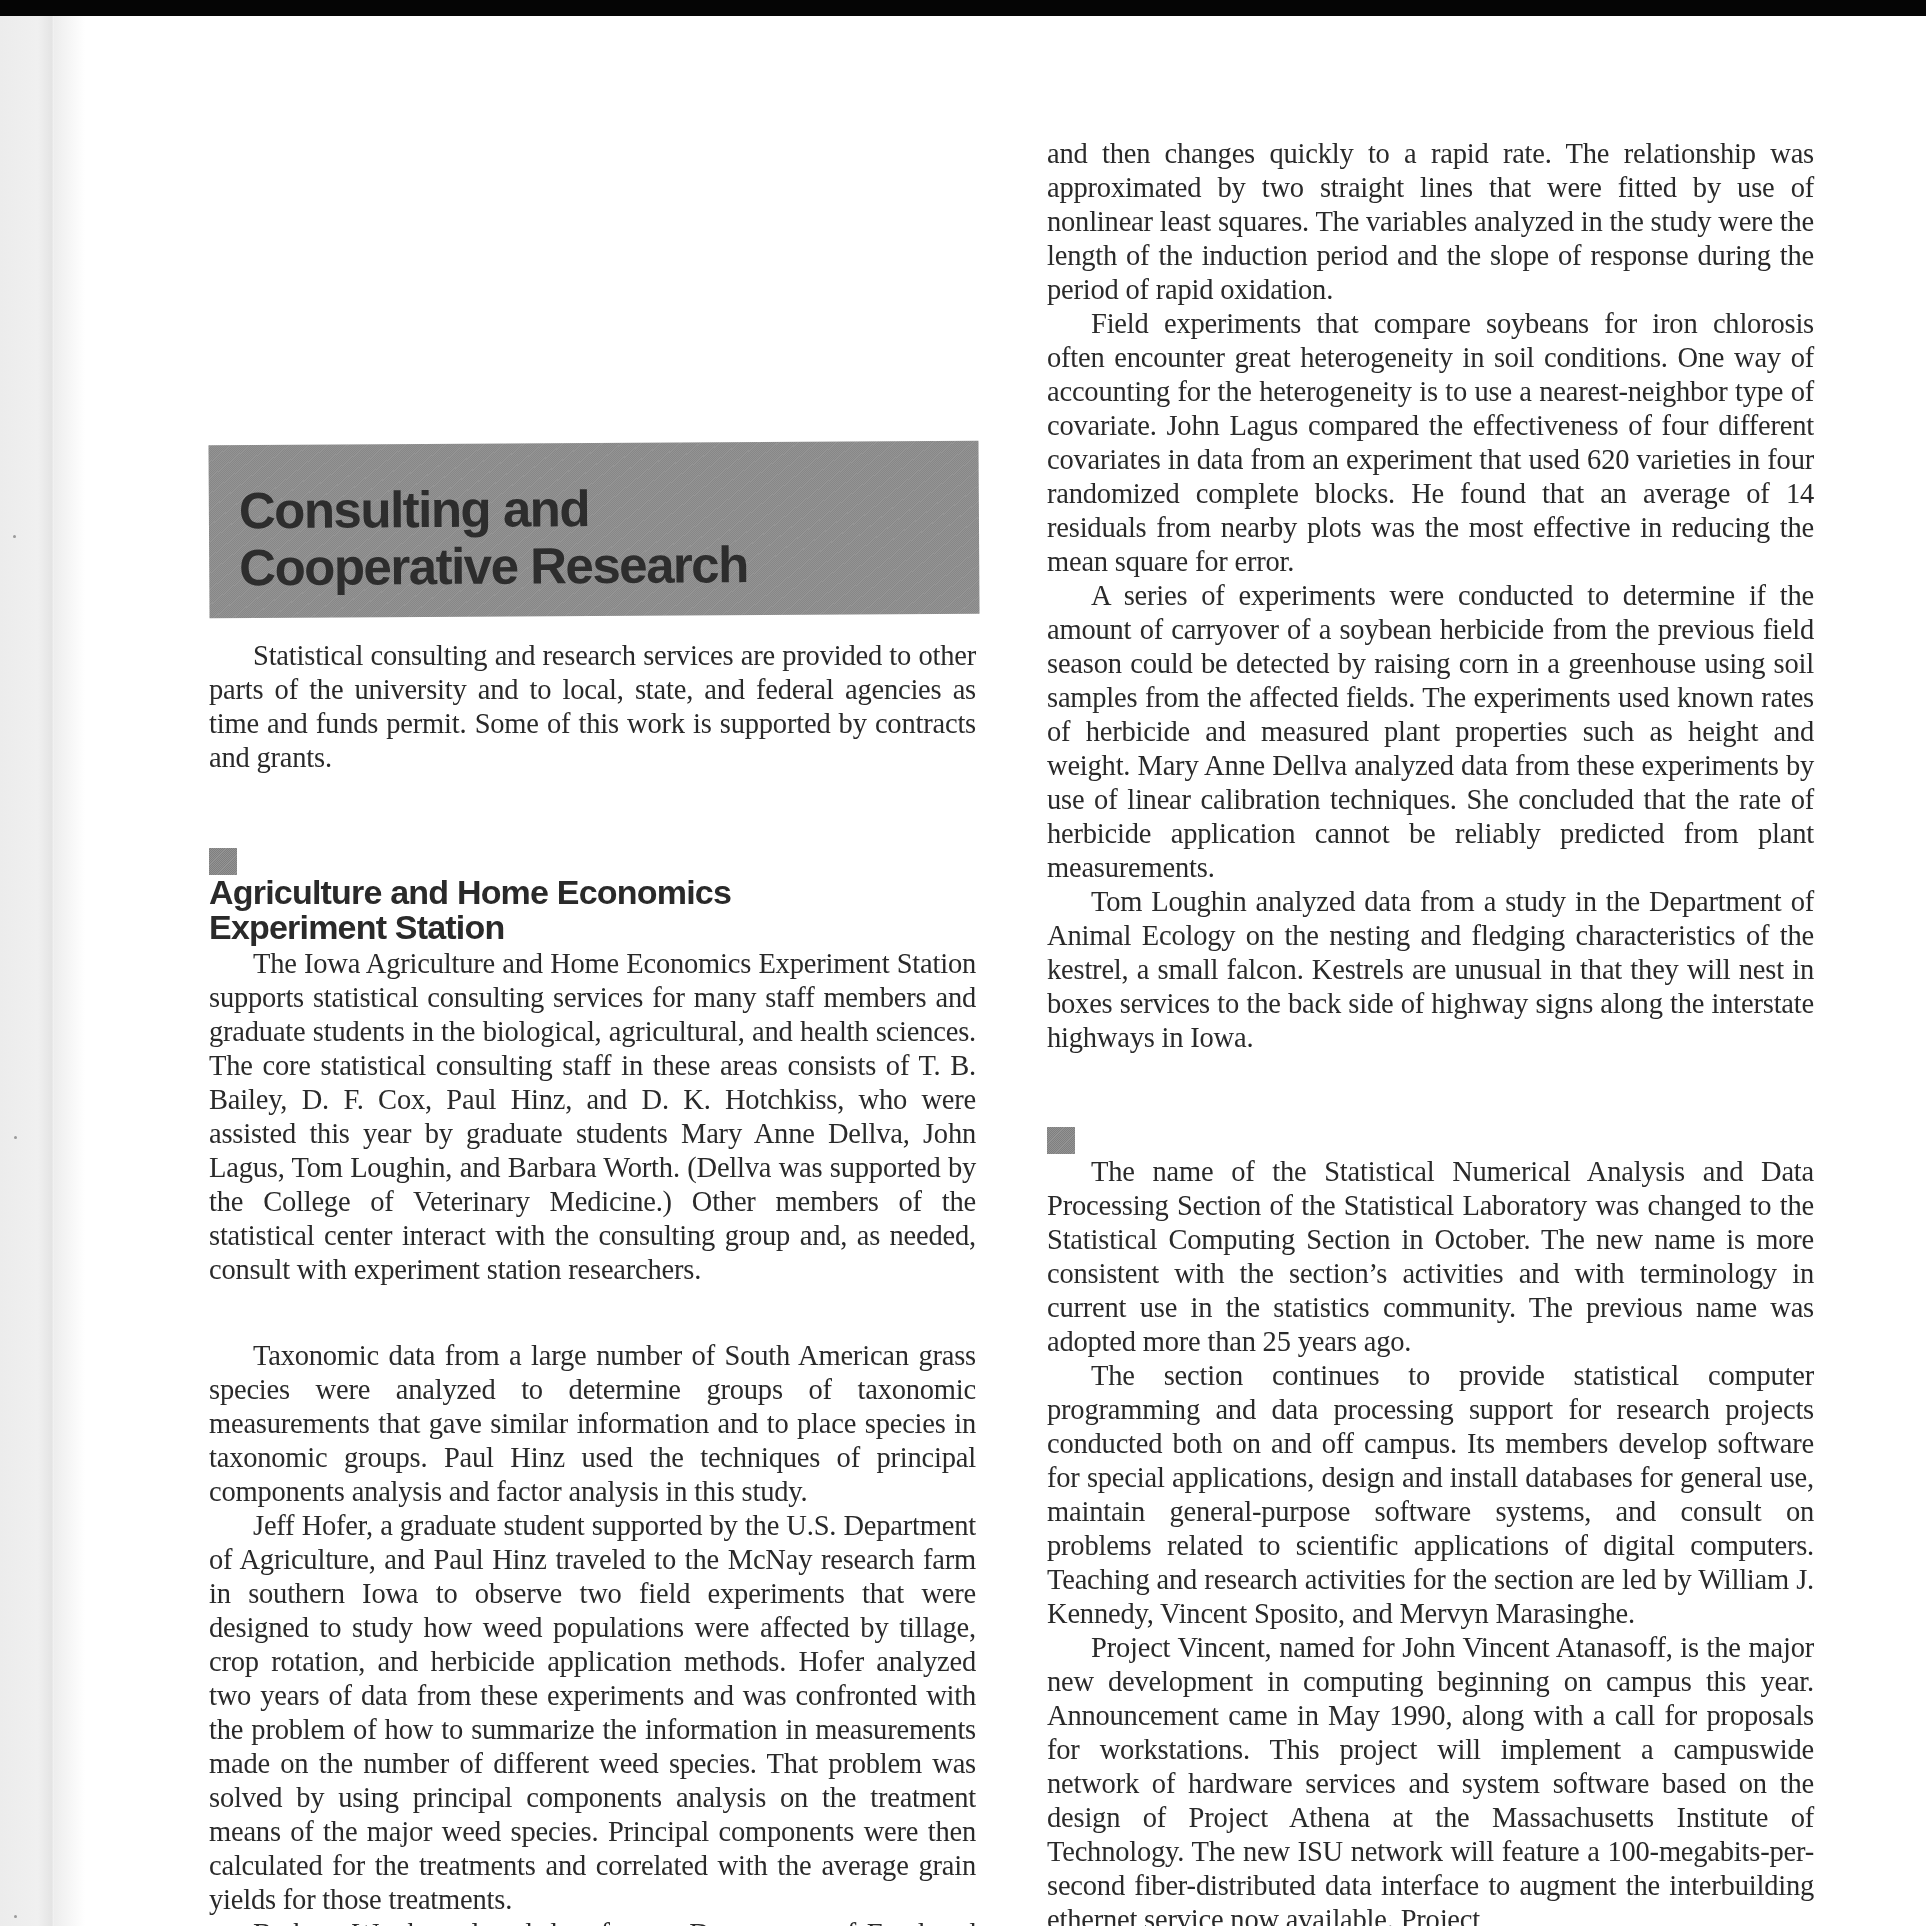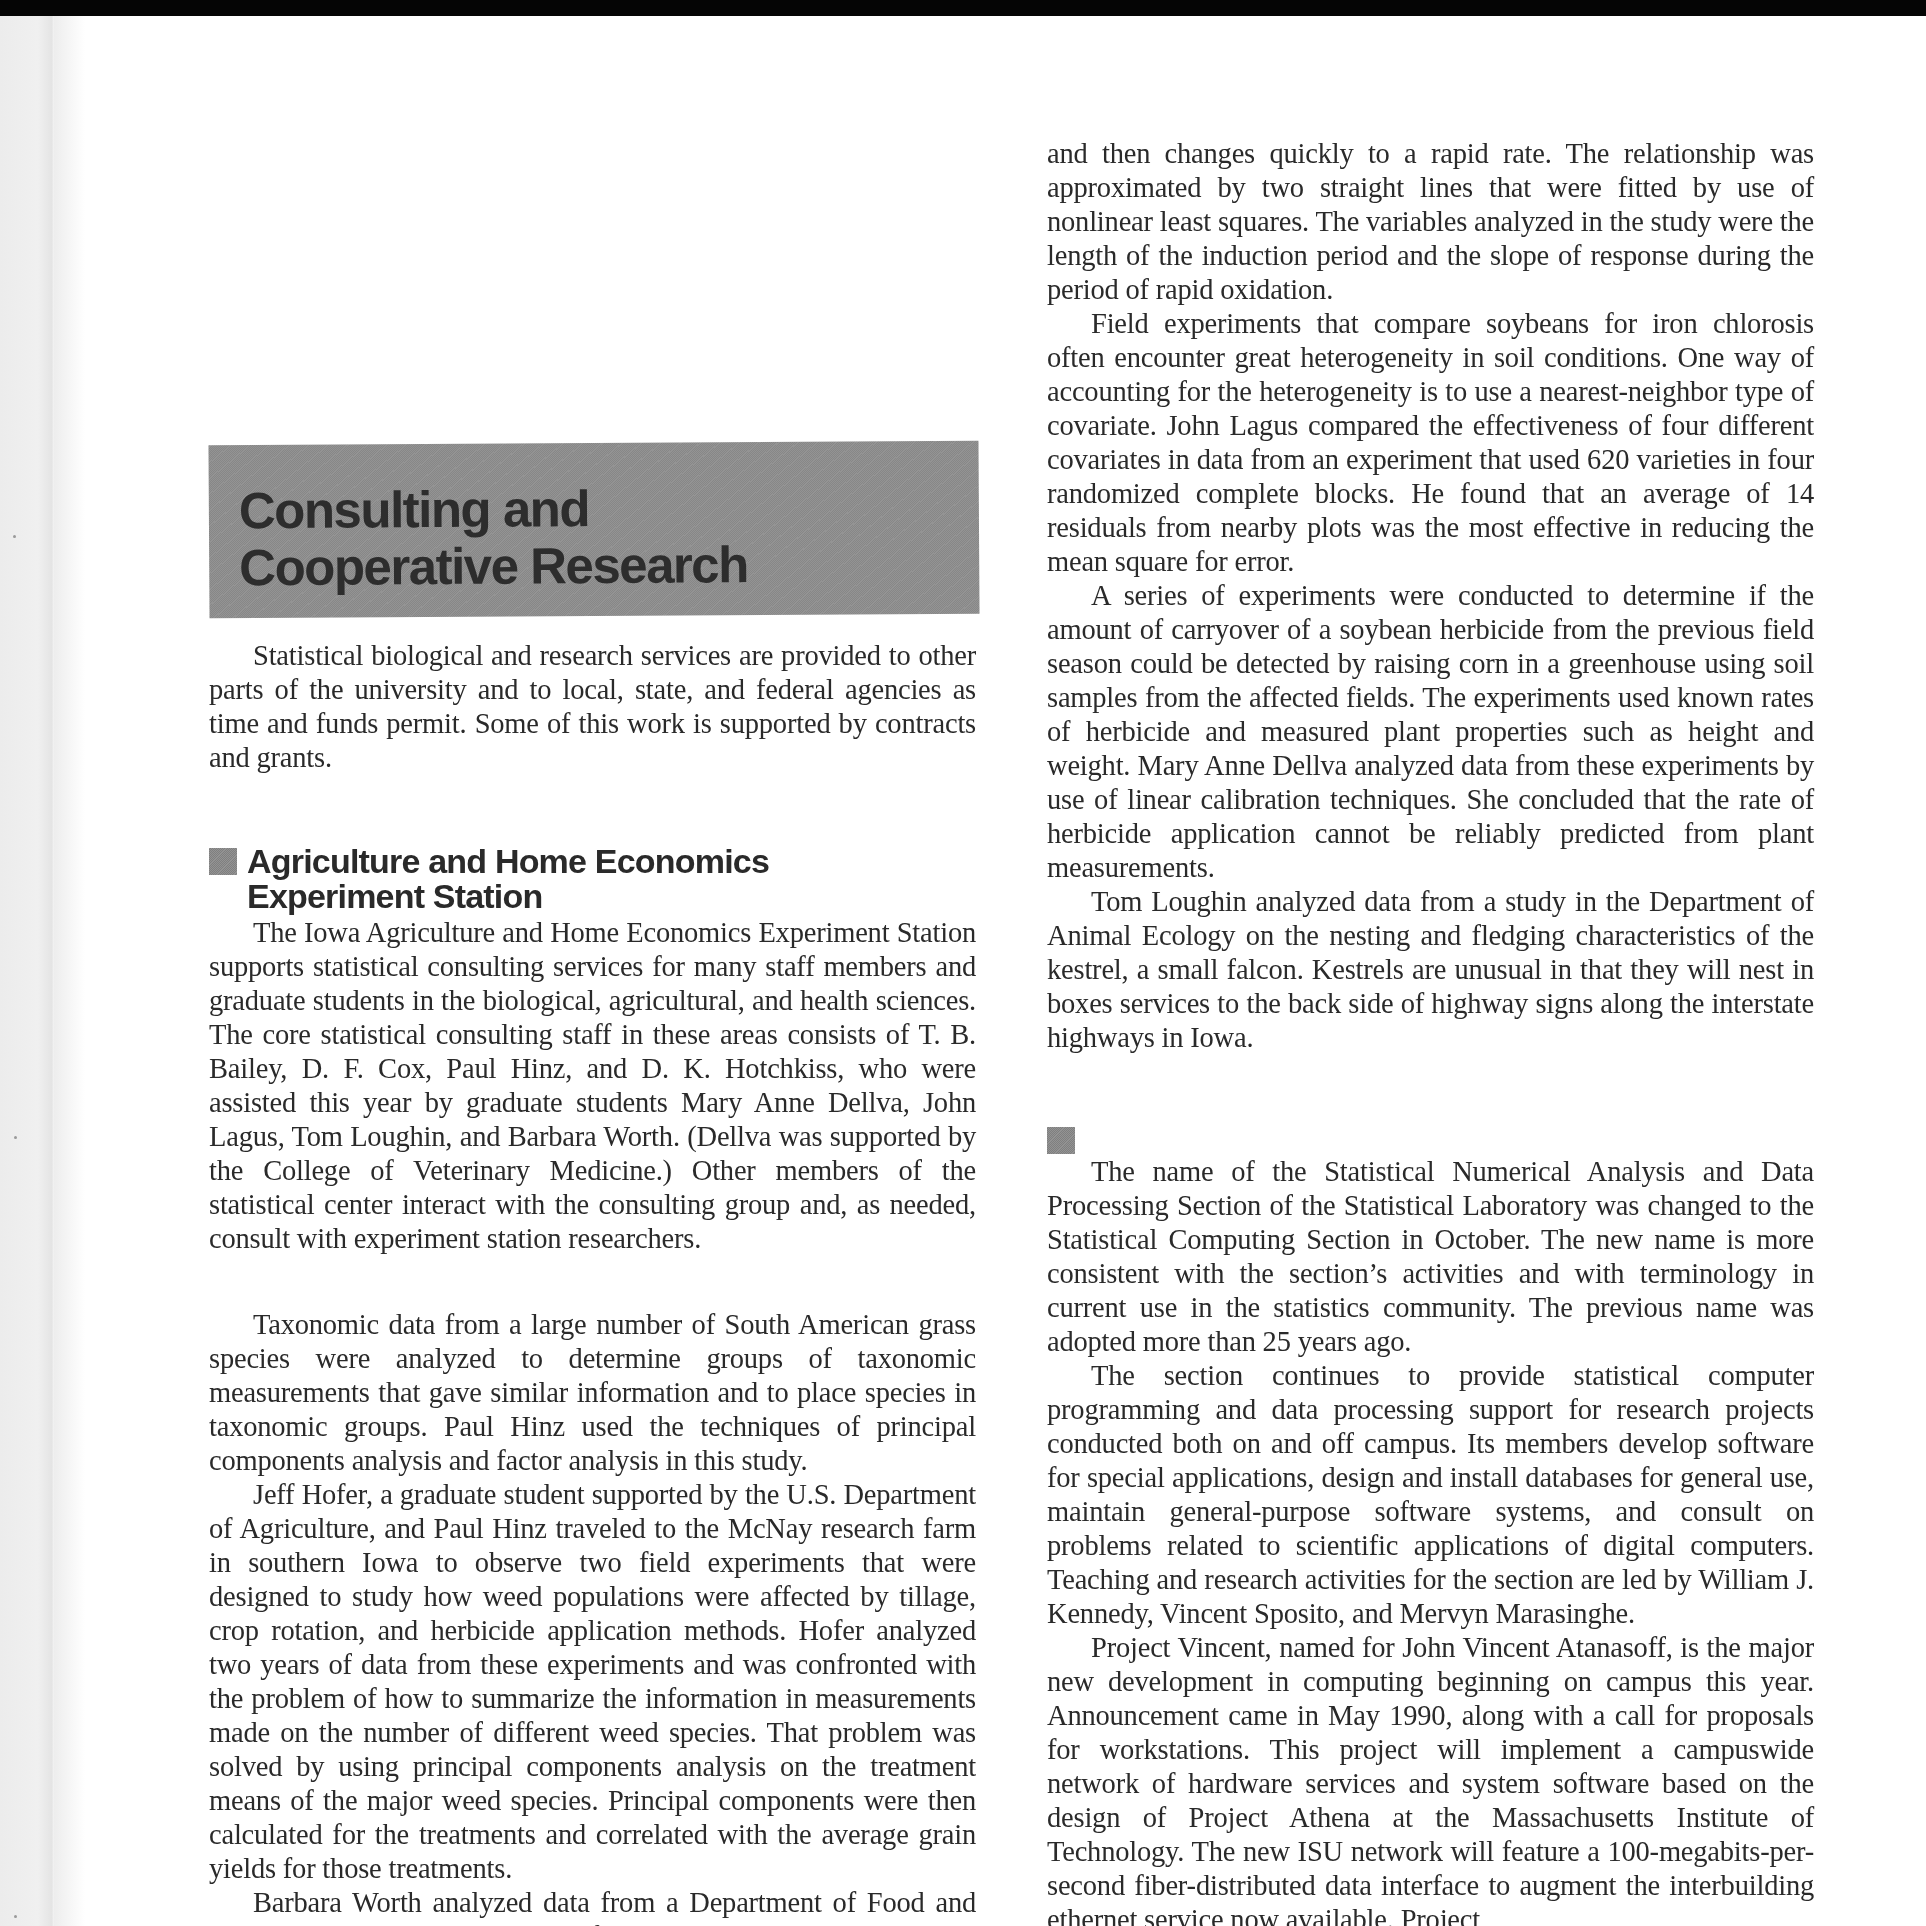--- a/index.html
+++ b/index.html
@@ -43,20 +43,21 @@
     letter-spacing: -1.5px;
     color: #2d2d2d;
   }
   .section-head {
     display: flex; align-items: flex-start;
     margin: 0 0 0 0;
     font-family: "Liberation Sans", "DejaVu Sans", sans-serif;
     font-weight: bold; font-size: 34px; line-height: 35px;
     letter-spacing: -0.8px; color: #2a2a2a;
     text-align: left;
+    flex-direction: column;
   }
   .section-head .sq {
     flex: 0 0 auto; width: 28px; height: 27px; background: #8a8a8a;
     margin: 3.9px 10px 0 0;
     background-image: repeating-linear-gradient(135deg, rgba(255,255,255,0.08) 0 0.8px, rgba(0,0,0,0.08) 0.8px 1.5px);
   }
   .section-head .txt { display: block; }
   .head-ag { margin-top: 69px; margin-bottom: 2.3px; }
   .head-sc { margin-top: 68px; margin-bottom: 0.8px; }
   .margin-dot { position: absolute; width: 3.1px; height: 3.1px; border-radius: 50%; background: #9a9a9a; }
@@ -72,21 +73,21 @@
 <div class="margin-dot" style="left:14px; top:1915px;"></div>
 
 <div class="banner">
   <h1 class="banner-title">
     <span>Consulting and</span><br>
     <span>Cooperative Research</span>
   </h1>
 </div>
 
 <div class="col col-left">
-  <p class="para">Statistical biological and research services are provided to other parts of the university and to local, state, and federal agencies as time and funds permit. Some of this work is supported by contracts and grants.</p>
+  <p class="para">Statistical consulting and research services are provided to other parts of the university and to local, state, and federal agencies as time and funds permit. Some of this work is supported by contracts and grants.</p>
 
   <h2 class="section-head head-ag">
     <span class="sq"></span>
     <span class="txt">
       <span>Agriculture and Home Economics</span><br>
       <span>Experiment Station</span>
     </span>
   </h2>
 
   <p class="para">The Iowa Agriculture and Home Economics Ex­periment Station supports statistical consulting services for many staff members and graduate stu­dents in the biological, agricultural, and health sci­ences. The core statistical consulting staff in these areas consists of T. B. Bailey, D. F. Cox, Paul Hinz, and D. K. Hotchkiss, who were assisted this year by grad­uate students Mary Anne Dellva, John Lagus, Tom Loughin, and Barbara Worth. (Dellva was supported by the College of Veterinary Medicine.) Other mem­bers of the statistical center interact with the consult­ing group and, as needed, consult with experiment station researchers.</p>

